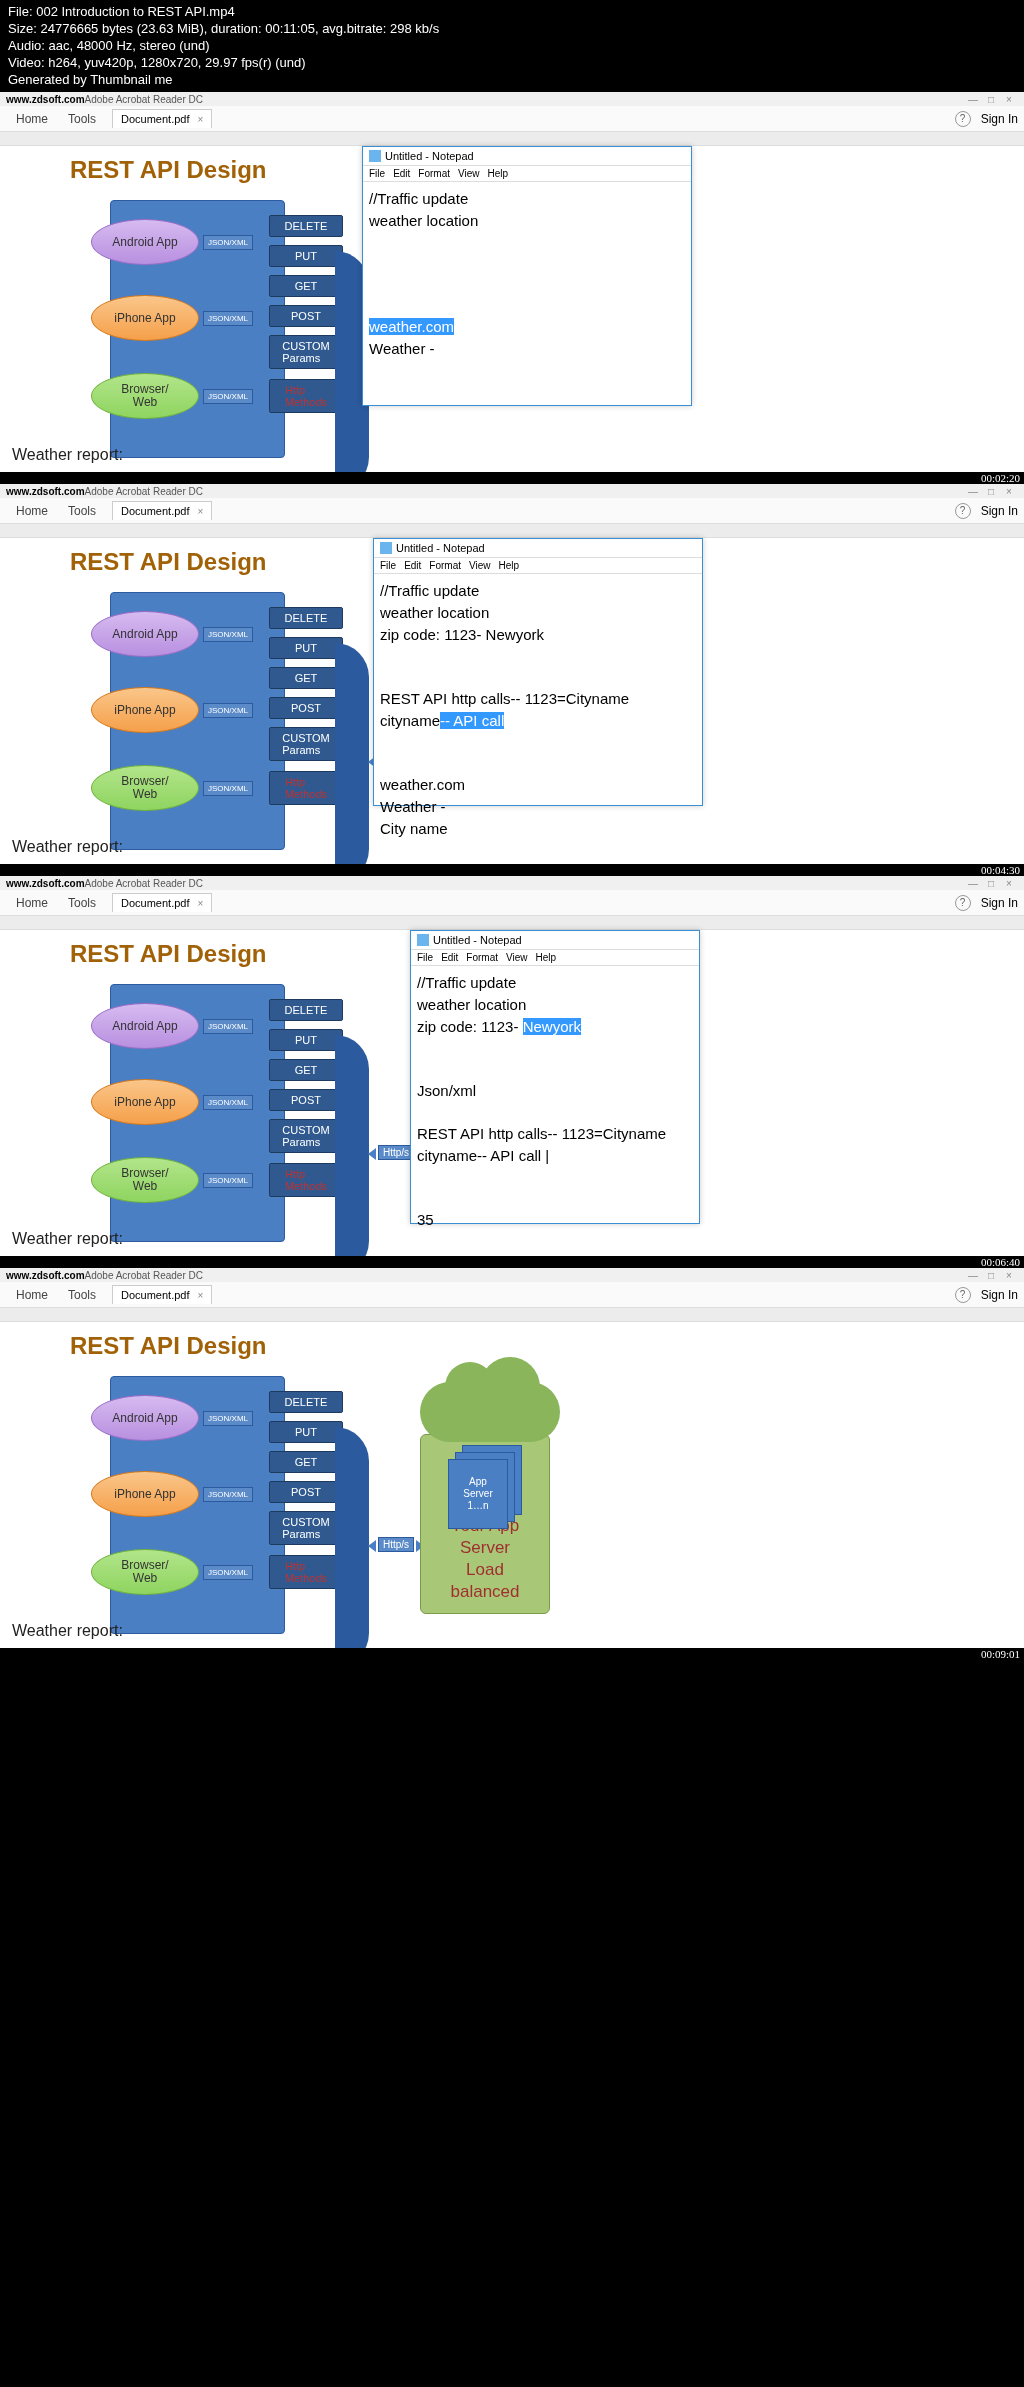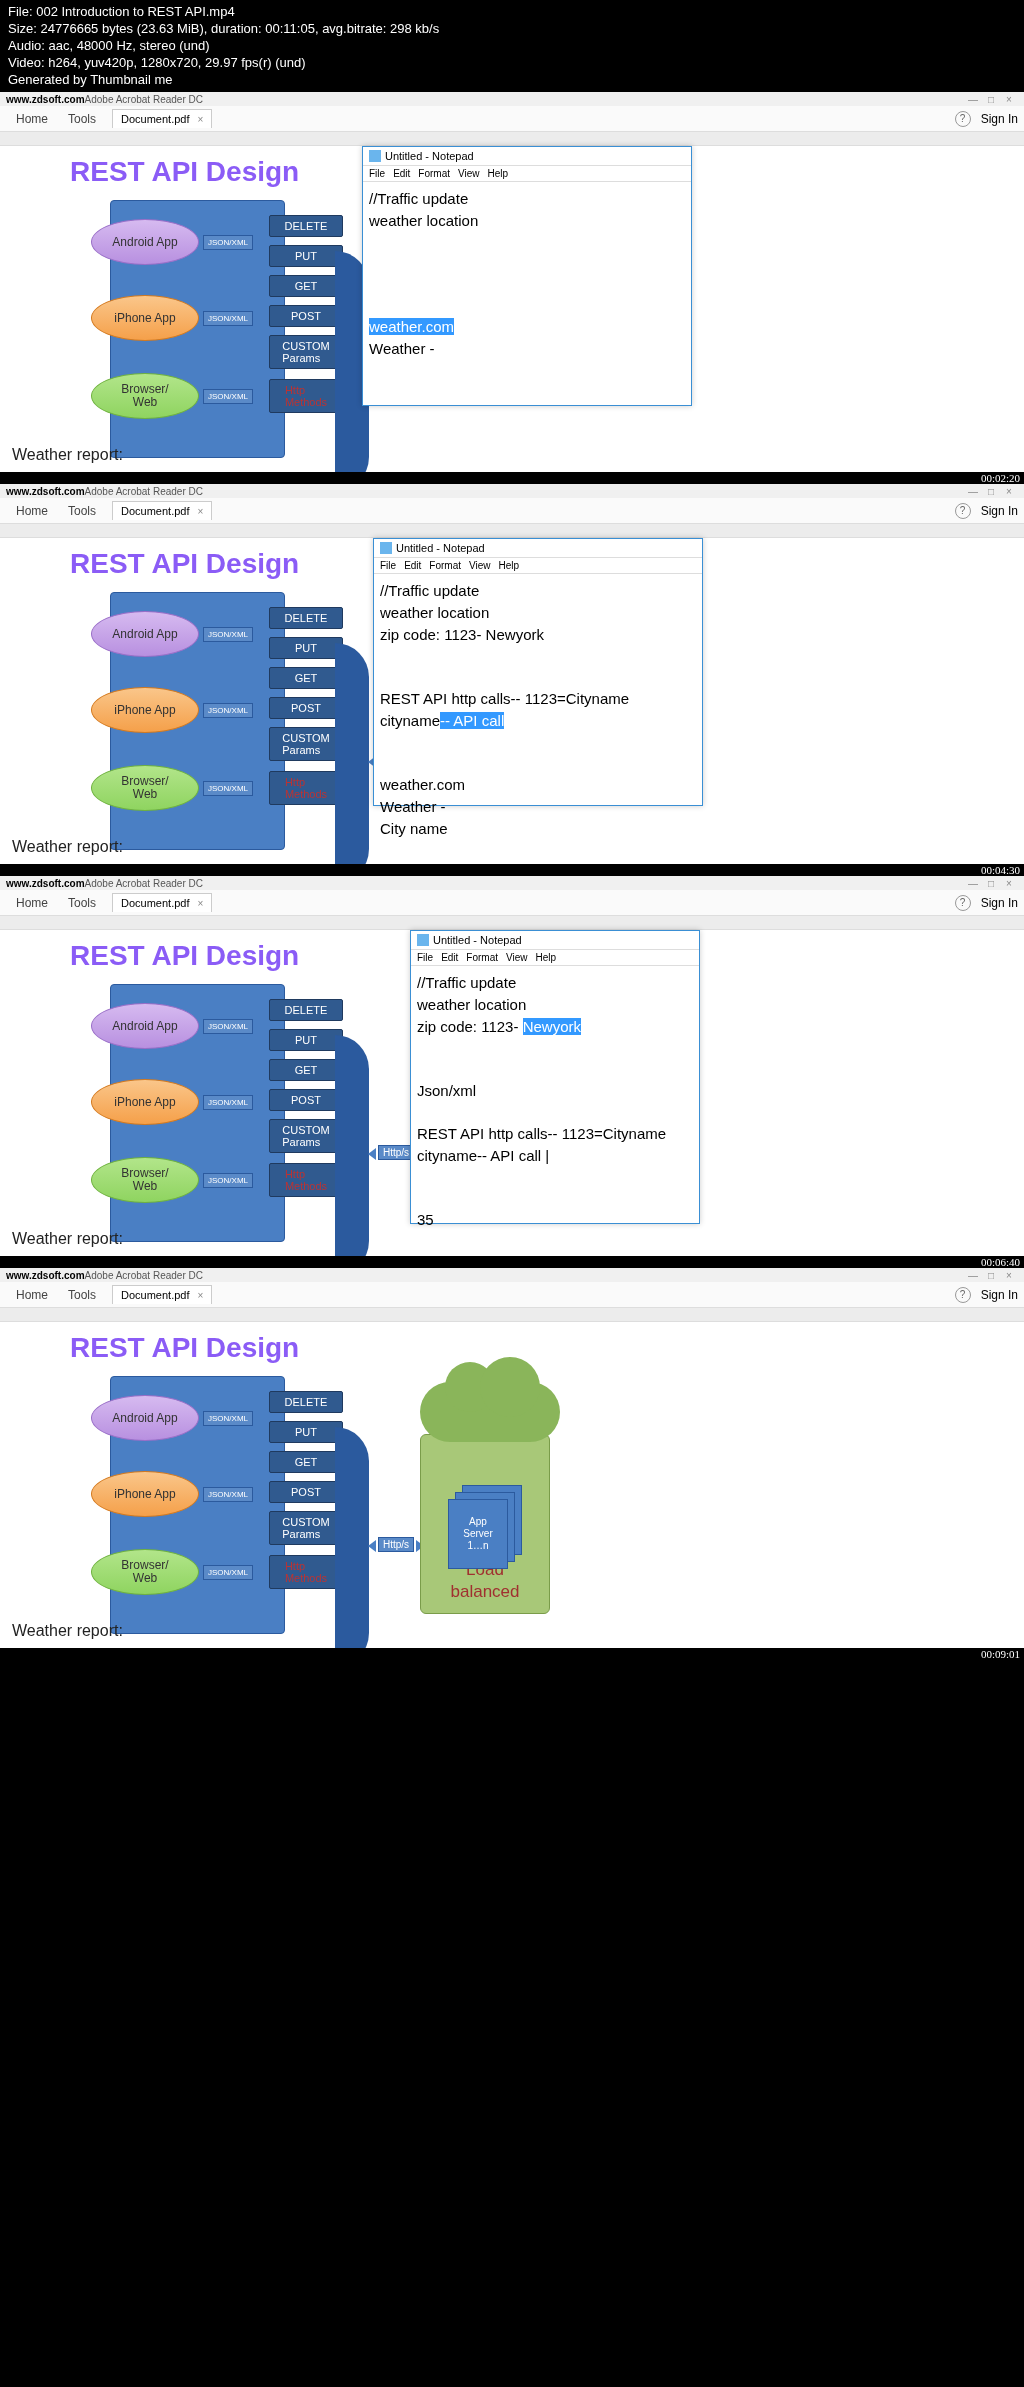--- a/index.html
+++ b/index.html
@@ -14,40 +14,40 @@
 .titlebar .winbtn { width: 18px; text-align: center; color: #888; font-size: 10px; }
 .toolbar { background: #fafafa; border-bottom: 1px solid #ddd; height: 26px; display: flex; align-items: center; padding: 0 6px; font-size: 12px; }
 .toolbar .tab { padding: 4px 10px; color: #444; }
 .toolbar .doctab { background: #fff; border: 1px solid #ccc; border-bottom: none; padding: 3px 8px; margin-left: 6px; font-size: 11px; display: flex; align-items: center; gap: 8px; }
 .toolbar .close { color: #888; font-size: 10px; }
 .toolbar .spacer { flex: 1; }
 .toolbar .help { width: 16px; height: 16px; border: 1px solid #999; border-radius: 50%; display: flex; align-items: center; justify-content: center; font-size: 10px; color: #666; margin-right: 10px; }
 .subbar { background: #ececec; height: 14px; border-bottom: 1px solid #ddd; }
 .content { position: relative; height: 326px; background: #fff; }
 .diagram { position: absolute; left: 70px; top: 10px; }
-.diagram-title { font-size: 28px; font-weight: 600; color: #8b5cf6; margin-bottom: 6px; }
+.diagram-title { font-size: 24px; font-weight: 600; color: #a16207; margin-bottom: 6px; }
 .bluebox { position: absolute; left: 40px; top: 44px; width: 175px; height: 258px; background: #4a7fc4; border: 1px solid #2b5a9e; border-radius: 4px; }
 .ellipse { position: absolute; left: -20px; width: 108px; height: 46px; border-radius: 50%; display: flex; align-items: center; justify-content: center; font-size: 12px; font-weight: 500; text-align: center; line-height: 1.1; }
 .eviolet { top: 18px; background: linear-gradient(#d6baf0,#b890e0); border: 1px solid #9a6fc8; color: #333; }
 .eorange { top: 94px; background: linear-gradient(#fac68a,#f5a04a); border: 1px solid #d47a1f; color: #333; }
 .egreen { top: 172px; background: linear-gradient(#b2e58a,#8fd460); border: 1px solid #6fb23f; color: #333; }
 .jsonlabel { position: absolute; left: 92px; width: 50px; height: 15px; background: #5a8ac8; border: 1px solid #2b5a9e; font-size: 8px; color: #fff; display: flex; align-items: center; justify-content: center; }
 .httpbtn { position: absolute; left: 158px; width: 74px; height: 22px; background: #305a8f; border: 1px solid #1f3a5f; color: #fff; font-size: 11px; display: flex; align-items: center; justify-content: center; border-radius: 2px; }
 .httpred { color: #b33; }
 .rightshape { position: absolute; left: 224px; top: 50px; width: 34px; height: 240px; background: #2b5a9e; border-radius: 0 60px 60px 0; }
 .arrow-http { position: absolute; left: 257px; top: 160px; display: flex; align-items: flex-end; }
 .arrow-head { width: 0; height: 0; border-top: 6px solid transparent; border-bottom: 6px solid transparent; border-left: 8px solid #4a7fc4; }
 .arrow-head-l { width: 0; height: 0; border-top: 6px solid transparent; border-bottom: 6px solid transparent; border-right: 8px solid #4a7fc4; }
 .arrow-label { background: #5a8ac8; border: 1px solid #2b5a9e; color: #fff; font-size: 10px; padding: 1px 4px; margin: 0 2px; }
 .server-cloud { position: absolute; top: 50px; }
 .cloud-shape { width: 140px; height: 60px; background: #8ab55a; border-radius: 40px; position: relative; margin-bottom: -8px; }
 .cloud-shape::before { content: ''; position: absolute; width: 50px; height: 50px; background: #8ab55a; border-radius: 50%; top: -20px; left: 25px; }
 .cloud-shape::after { content: ''; position: absolute; width: 60px; height: 60px; background: #8ab55a; border-radius: 50%; top: -25px; left: 60px; }
 .server-body { width: 130px; height: 180px; background: #a8c878; border: 1px solid #7a9c4a; border-radius: 6px; display: flex; flex-direction: column; align-items: center; justify-content: center; padding: 10px; }
-.server-stack { position: relative; width: 74px; height: 84px; margin-bottom: 10px; margin-top: 40px; }
+.server-stack { position: relative; width: 74px; height: 84px; margin-bottom: 10px; }
 .server-card { position: absolute; width: 60px; height: 70px; background: #4a7fc4; border: 1px solid #2b5a9e; color: #fff; font-size: 10px; display: flex; align-items: center; justify-content: center; text-align: center; line-height: 1.2; }
 .server-label { font-size: 17px; color: #a03030; text-align: center; line-height: 1.3; }
 .weather-text { position: absolute; left: 12px; bottom: 8px; font-size: 16px; font-weight: 500; color: #222; }
 .notepad { position: absolute; background: #fff; border: 1px solid #3a8fd4; box-shadow: 0 0 6px rgba(0,0,0,0.2); }
 .notepad-title { background: #fff; border-bottom: 1px solid #ddd; padding: 3px 6px; font-size: 11px; display: flex; align-items: center; gap: 4px; }
 .np-icon { width: 12px; height: 12px; background: #6ab5ed; display: inline-block; }
 .notepad-menu { background: #fff; border-bottom: 1px solid #ddd; padding: 2px 6px; font-size: 10px; display: flex; gap: 8px; }
 .notepad-body { padding: 6px; font-family: Consolas, monospace; font-size: 15px; line-height: 1.4; white-space: pre; color: #000; }
 .hl { background: #3399ff; color: #fff; }
 </style>

